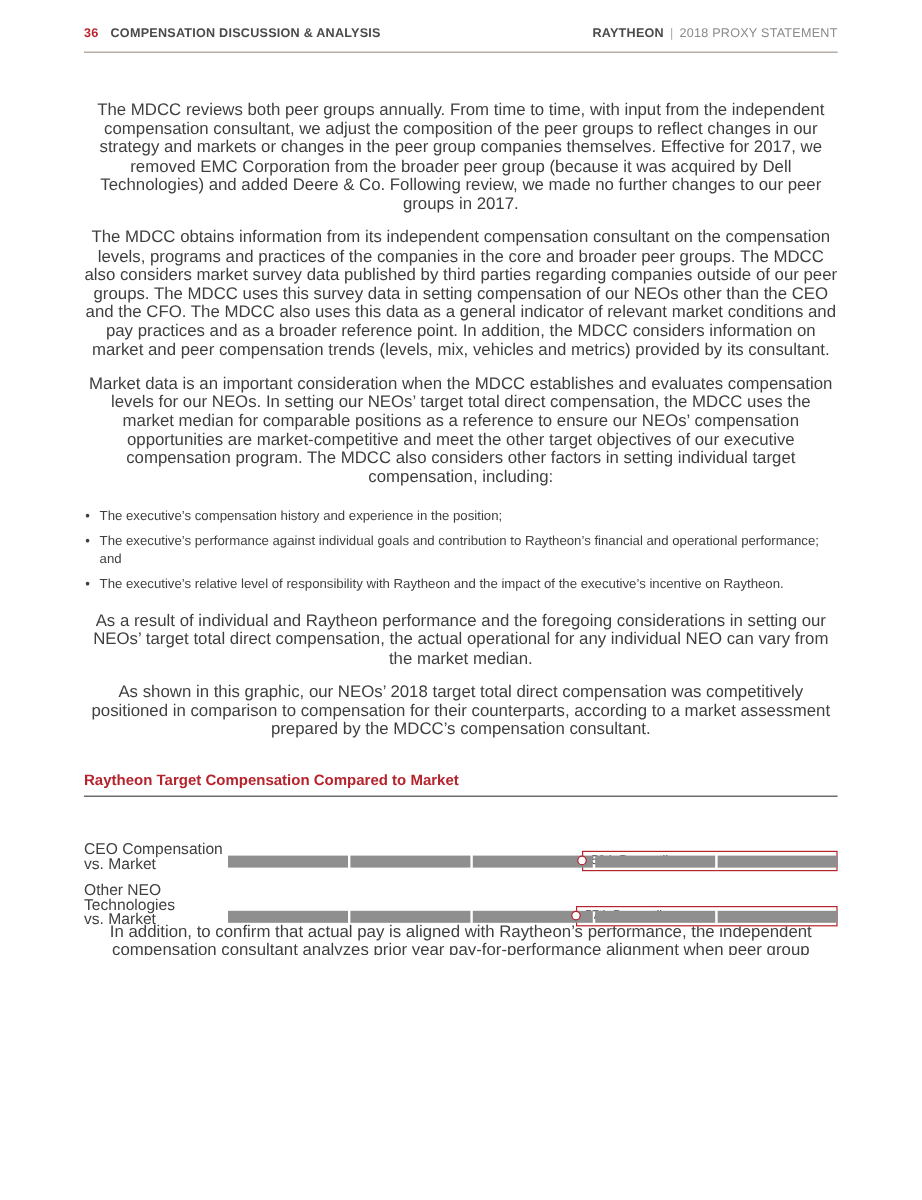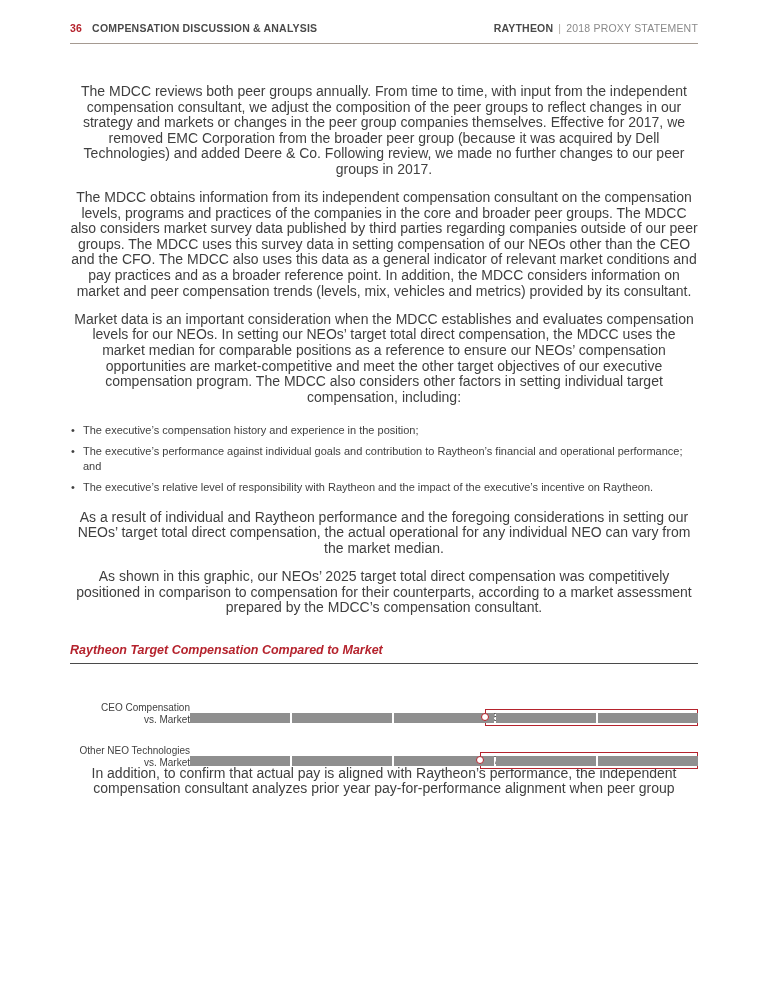--- a/index.html
+++ b/index.html
@@ -33,28 +33,28 @@
   ul.bullets{list-style:none;margin:18px 0 14px 0;}
   ul.bullets li{
     position:relative;padding-left:13px;font-size:11px;line-height:15.6px;margin-bottom:5px;
   }
   ul.bullets li::before{
     content:"\2022";position:absolute;left:1px;top:0;color:var(--text);
   }
   
   .chart-title{
     margin-top:27px;font-size:12.5px;font-weight:bold;color:var(--accent);
-    padding-bottom:6px;border-bottom:1px solid #4a4a4a;font-style:italic;
+    padding-bottom:6px;border-bottom:1px solid #4a4a4a;
   }
   
   .chart{margin-top:29px;display:flex;flex-direction:column;gap:13px;}
   .chart-row{display:flex;align-items:flex-end;}
   .row-label{
-    width:120px;margin-right:0;text-align:right;
-    font-size:10px;line-height:12px;color:var(--text);
+    width:120px;margin-right:0;
+    font-size:13px;line-height:12px;color:var(--text);
     align-self:flex-end;margin-bottom:-3px;
   }
   .row-plot{flex:1;position:relative;height:30px;}
   .bar{
     position:absolute;left:0;right:0;bottom:0;height:10px;
     display:flex;gap:2px;
   }
   .bar i{flex:1;background:var(--bar);}
   .callout{
     position:absolute;top:16px;right:0;height:17px;
@@ -88,21 +88,21 @@
     <p>The MDCC obtains information from its independent compensation consultant on the compensation levels, programs and practices of the companies in the core and broader peer groups. The MDCC also considers market survey data published by third parties regarding companies outside of our peer groups. The MDCC uses this survey data in setting compensation of our NEOs other than the CEO and the CFO. The MDCC also uses this data as a general indicator of relevant market conditions and pay practices and as a broader reference point. In addition, the MDCC considers information on market and peer compensation trends (levels, mix, vehicles and metrics) provided by its consultant.</p>
     <p>Market data is an important consideration when the MDCC establishes and evaluates compensation levels for our NEOs. In setting our NEOs’ target total direct compensation, the MDCC uses the market median for comparable positions as a reference to ensure our NEOs’ compensation opportunities are market-competitive and meet the other target objectives of our executive compensation program. The MDCC also considers other factors in setting individual target compensation, including:</p>
 
     <ul class="bullets">
       <li>The executive’s compensation history and experience in the position;</li>
       <li>The executive’s performance against individual goals and contribution to Raytheon’s financial and operational performance; and</li>
       <li>The executive’s relative level of responsibility with Raytheon and the impact of the executive’s incentive on Raytheon.</li>
     </ul>
 
     <p>As a result of individual and Raytheon performance and the foregoing considerations in setting our NEOs’ target total direct compensation, the actual operational for any individual NEO can vary from the market median.</p>
-    <p>As shown in this graphic, our NEOs’ 2025 target total direct compensation was competitively positioned in comparison to compensation for their counterparts, according to a market assessment prepared by the MDCC’s compensation consultant.</p>
+    <p>As shown in this graphic, our NEOs’ 2018 target total direct compensation was competitively positioned in comparison to compensation for their counterparts, according to a market assessment prepared by the MDCC’s compensation consultant.</p>
 
     <h2 class="chart-title">Raytheon Target Compensation Compared to Market</h2>
 
     <div class="chart">
 
       <div class="chart-row">
         <div class="row-label">
           <div>CEO Compensation</div>
           <div>vs. Market</div>
         </div>

